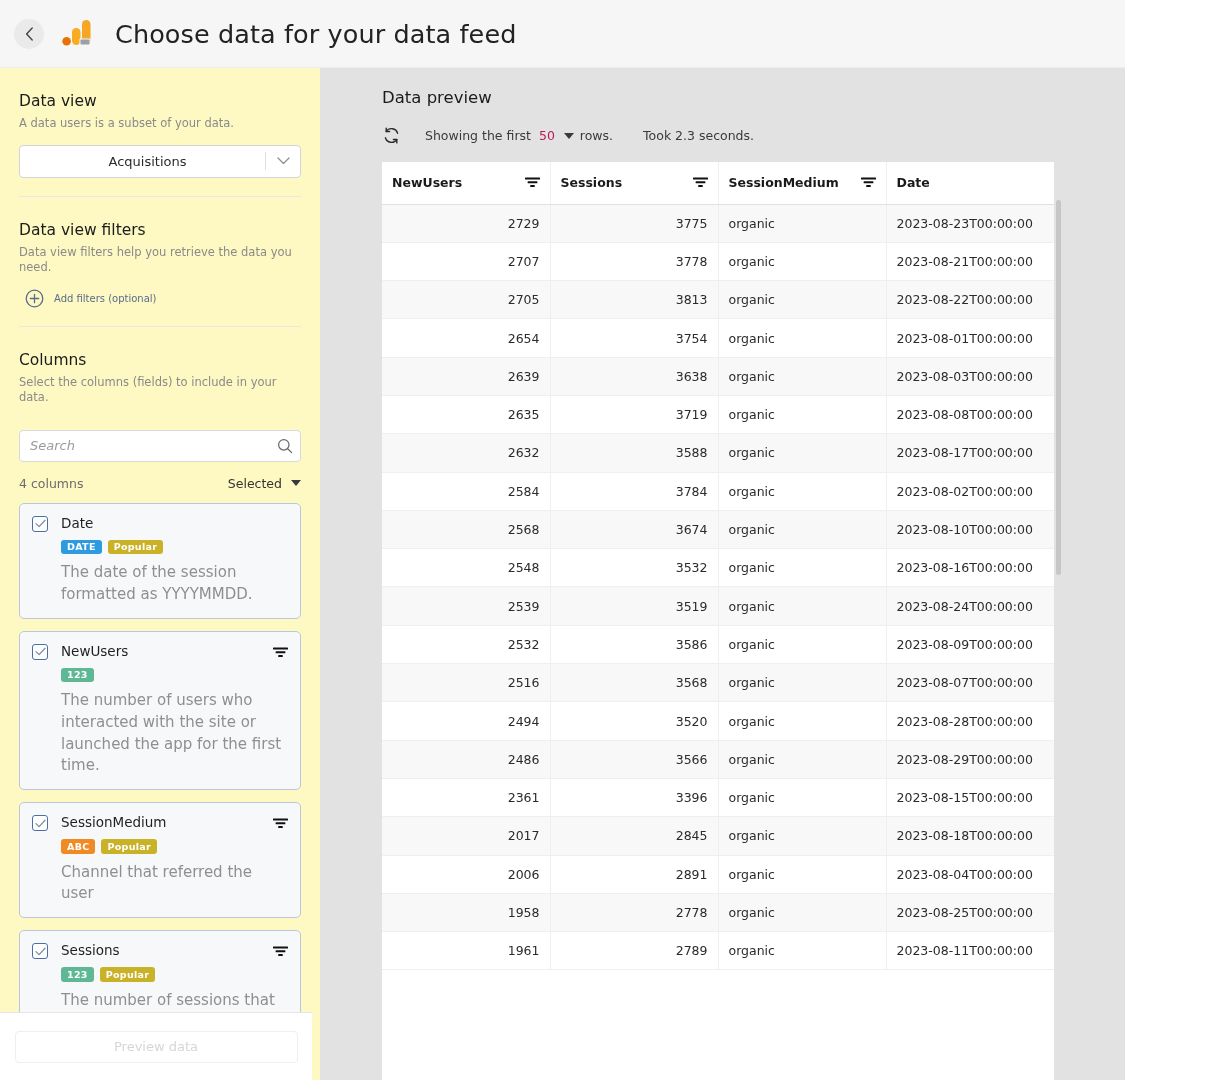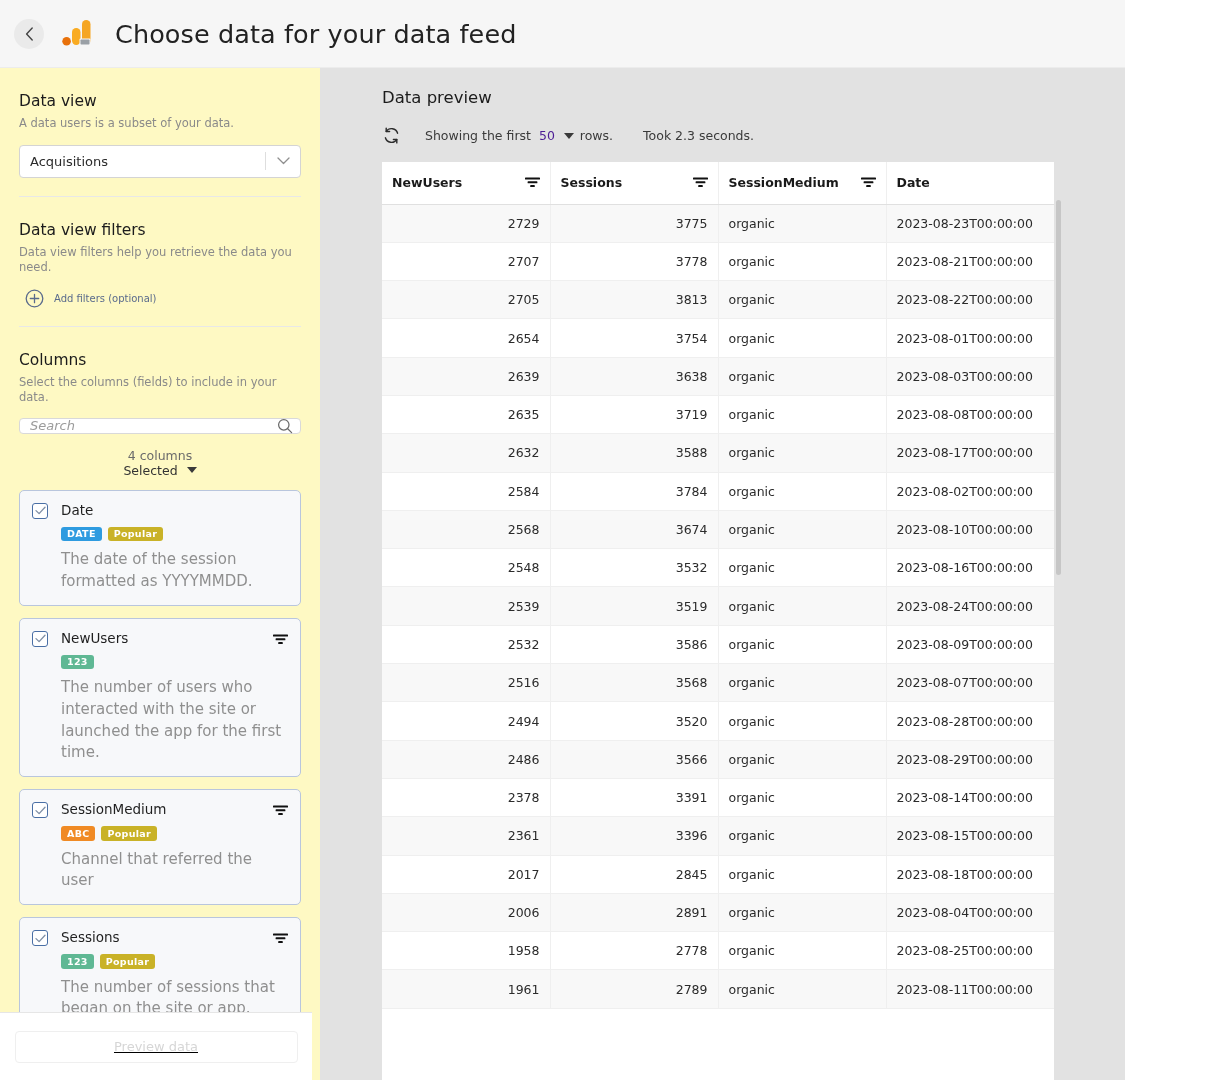--- a/index.html
+++ b/index.html
@@ -64,20 +64,21 @@
   .hr { height: 1px; background: #e8e8e8; margin: 18px 0 0 0; }
 
   .select-box {
     margin-top: 13px;
     height: 33px;
     border: 1px solid #d4d4d4;
     border-radius: 4px;
     background: #fff;
     display: flex; align-items: center;
     cursor: pointer;
+    text-align: center;
   }
   .select-val {
     flex: 1; padding-left: 10px;
     font-size: 13px; color: #2b2b2b;
   }
   .select-div { width: 1px; height: 18px; background: #dedede; }
   .select-chev {
     width: 34px; display: flex; align-items: center; justify-content: center;
   }
 
@@ -85,38 +86,37 @@
     display: flex; align-items: center;
     margin-top: 13px; cursor: pointer;
     padding-left: 6px;
   }
   .add-filters .lbl {
     margin-left: 10px;
     font-size: 10px; color: #5a6b8c;
   }
 
   .search-box {
-    margin-top: 12px; height: 16px;
+    margin-top: 24px; height: 32px;
     border: 1px solid #d9d9d9; border-radius: 4px;
     background: #fff;
     display: flex; align-items: center;
   }
   .search-box input {
     flex: 1; border: none; outline: none;
     padding-left: 10px; font-size: 13px;
     color: #333; background: transparent;
     font-family: inherit;
   }
   .search-box input::placeholder { color: #9b9b9b; font-style: italic; }
   .search-ico { width: 30px; display: flex; align-items: center; justify-content: center; }
 
   .cols-meta {
     display: flex; align-items: center; justify-content: space-between;
     margin-top: 14px;
-    flex-direction: column;
   }
   .cols-count { font-size: 12.5px; color: #6b6b6b; }
   .cols-sel { display: flex; align-items: center; cursor: pointer; justify-content: flex-end; }
   .cols-sel .t { font-size: 12.5px; color: #333; margin-right: 9px; }
 
   .col-card {
     margin-top: 12px;
     border: 1px solid #b9c6dd;
     border-radius: 5px;
     background: #f7f8fa;
@@ -148,21 +148,21 @@
   .cc-desc {
     margin: 8px 0 0 29px;
     font-size: 15px; color: #8f8f8f; line-height: 1.45;
   }
 
   .sb-footer {
     position: absolute; left: 0; bottom: 0;
     width: 312px; height: 68px;
     border-top: 1px solid #e6e6e6;
     background: #fff;
-    display: flex; align-items: center; justify-content: center; text-decoration: underline;
+    display: flex; align-items: center; justify-content: center;
   }
   .preview-btn {
     width: 283px; height: 32px;
     border: 1px solid #efefef; border-radius: 4px;
     background: #fff; color: #d6d6d6;
     font-size: 13px; font-family: inherit;
     cursor: default;
   }
 
   
@@ -178,21 +178,21 @@
   .dp-bar {
     display: flex; align-items: center;
     margin: 19px 0 0 62px;
   }
   .refresh-btn { cursor: pointer; display: flex; align-items: center; }
   .dp-text { font-size: 12.5px; color: #3a3a3a; }
   .rows-sel {
     display: flex; align-items: center; cursor: pointer;
     margin: 0 6px 0 8px;
   }
-  .rows-sel .n { font-size: 12.5px; color: #4c1d95; }
+  .rows-sel .n { font-size: 12.5px; color: #be185d; }
   .rows-sel .cv { margin-left: 9px; }
 
   .table-wrap {
     position: absolute; left: 62px; top: 94px;
     width: 672px; height: 918px;
     background: #fff;
     overflow: hidden;
   }
   table { border-collapse: collapse; width: 672px; table-layout: fixed; }
   thead th {
@@ -555,26 +555,20 @@
               <td>organic</td>
               <td>2023-08-28T00:00:00</td>
             </tr>
             <tr>
               <td class="num">2486</td>
               <td class="num">3566</td>
               <td>organic</td>
               <td>2023-08-29T00:00:00</td>
             </tr>
             <tr>
-              <td class="num">2378</td>
-              <td class="num">3391</td>
-              <td>organic</td>
-              <td>2023-08-14T00:00:00</td>
-            </tr>
-            <tr>
               <td class="num">2361</td>
               <td class="num">3396</td>
               <td>organic</td>
               <td>2023-08-15T00:00:00</td>
             </tr>
             <tr>
               <td class="num">2017</td>
               <td class="num">2845</td>
               <td>organic</td>
               <td>2023-08-18T00:00:00</td>

